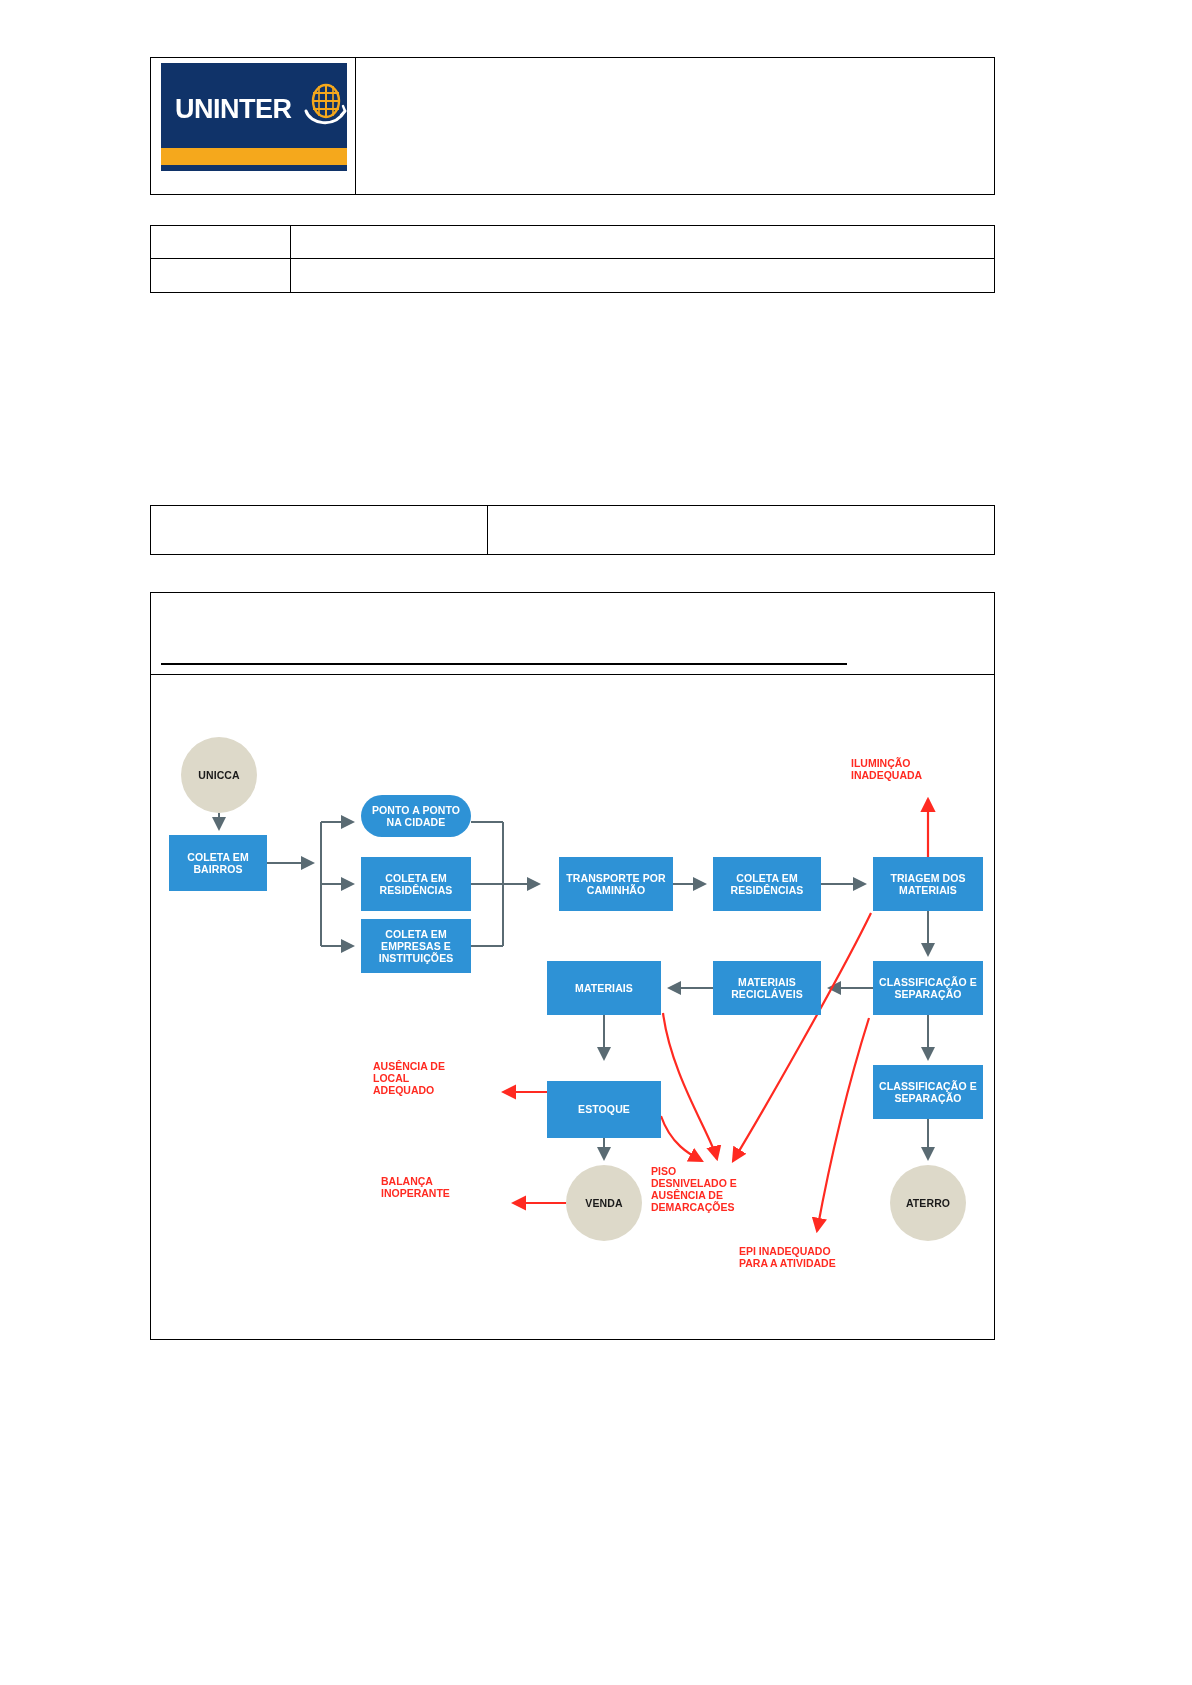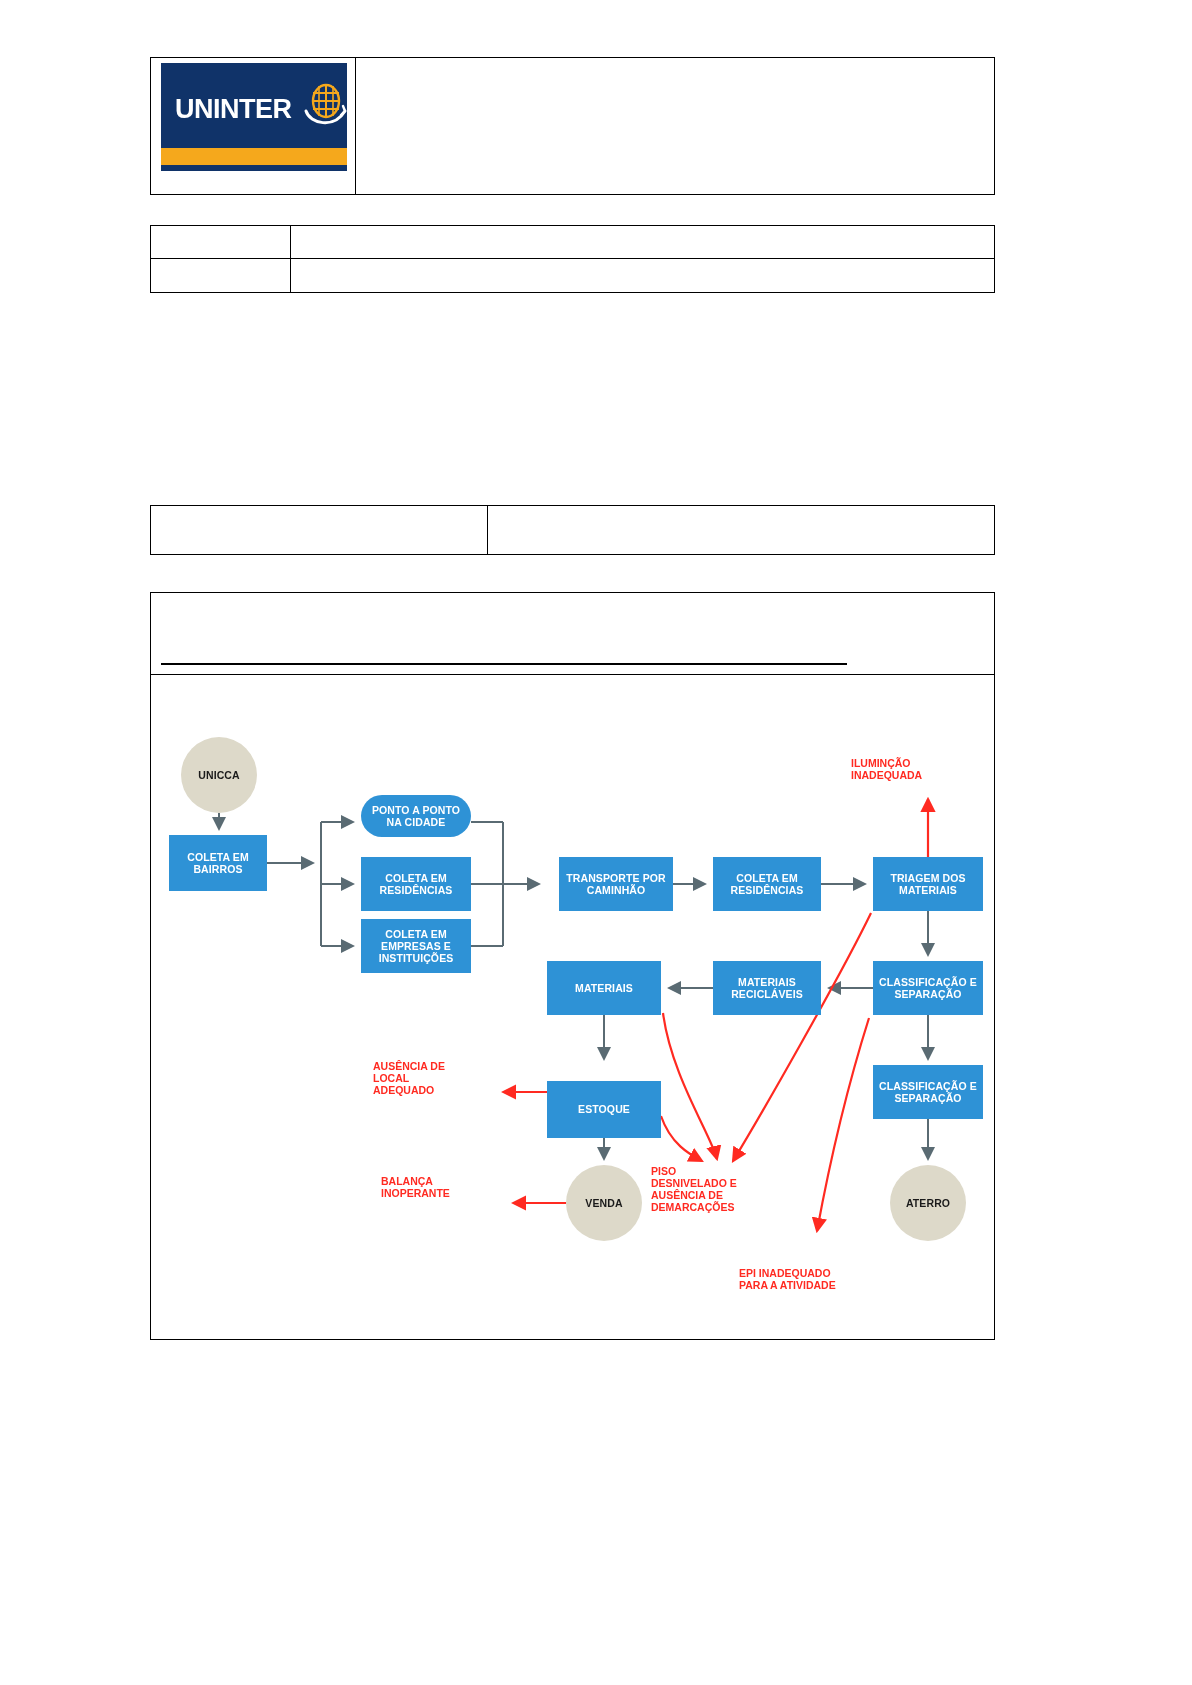--- a/index.html
+++ b/index.html
@@ -306,15 +306,15 @@
       <div class="node box" style="left: 562px; top: 286px; width: 108px; height: 54px;">MATERIAIS<br>RECICLÁVEIS</div>
       <div class="node box" style="left: 396px; top: 286px; width: 114px; height: 54px;">MATERIAIS</div>
       <div class="node box" style="left: 396px; top: 406px; width: 114px; height: 57px;">ESTOQUE</div>
       <div class="node box" style="left: 722px; top: 390px; width: 110px; height: 54px;">CLASSIFICAÇÃO E<br>SEPARAÇÃO</div>
       <div class="node circle" style="left: 415px; top: 490px; width: 76px; height: 76px;">VENDA</div>
       <div class="node circle" style="left: 739px; top: 490px; width: 76px; height: 76px; text-align: right;">ATERRO</div>
       <div class="risk-label" style="left: 700px; top: 82px; width: 160px;">ILUMINÇÃO<br>INADEQUADA</div>
       <div class="risk-label" style="left: 222px; top: 385px; width: 140px;">AUSÊNCIA DE<br>LOCAL<br>ADEQUADO</div>
       <div class="risk-label" style="left: 230px; top: 500px; width: 130px;">BALANÇA<br>INOPERANTE</div>
       <div class="risk-label" style="left: 500px; top: 490px; width: 130px;">PISO<br>DESNIVELADO E<br>AUSÊNCIA DE<br>DEMARCAÇÕES</div>
-      <div class="risk-label" style="left: 588px; top: 592px; width: 170px;">EPI INADEQUADO<br>PARA A ATIVIDADE</div>
+      <div class="risk-label" style="left: 588px; top: 570px; width: 170px;">EPI INADEQUADO<br>PARA A ATIVIDADE</div>
     </div>
 </div>
 
 </body></html>

